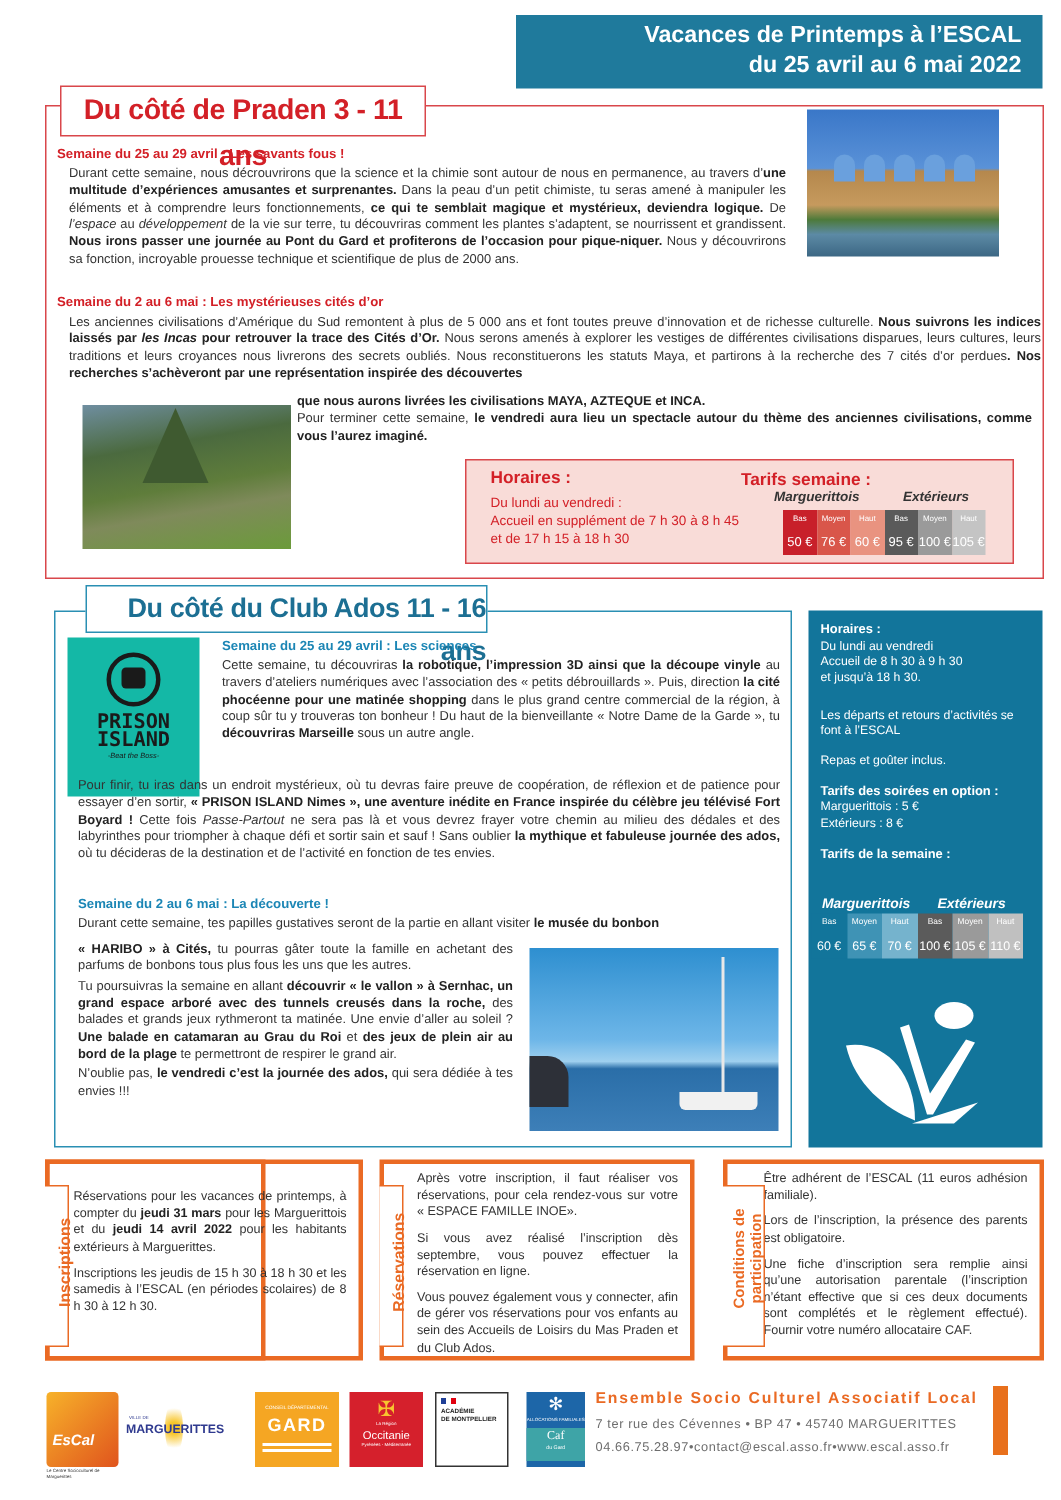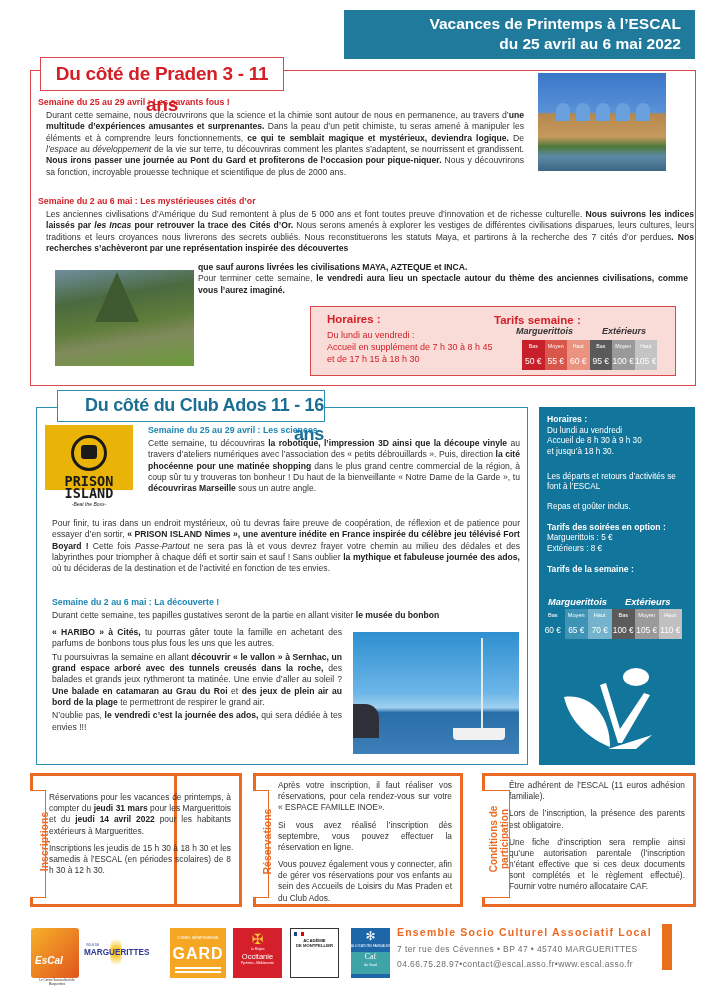--- a/index.html
+++ b/index.html
@@ -29,21 +29,21 @@
   .grp-label { position: absolute; font-weight: bold; font-style: italic; color: #333; font-size: 9px; }
   .ptable { position: absolute; display: flex; }
   .pcell { width: 22.5px; height: 30px; text-align: center; color: #fff; }
   .pcell .lv { font-size: 5.3px; height: 13px; line-height: 13px; }
   .pcell .pv { font-size: 8.6px; height: 17px; line-height: 16px; }
 
   
   .ados { position: absolute; left: 36px; top: 407px; width: 492px; height: 358px; border: 1.5px solid #2a8fb3; }
   .ados-title { position: absolute; left: 57px; top: 390px; width: 268px; height: 32px; background: #fff; border: 1.5px solid #2a8fb3; color: #1c6f93; font-weight: bold; font-size: 18px; text-align: right; line-height: 29px; letter-spacing: -0.3px; }
   .blue-h { color: #1c86b5; font-weight: bold; font-size: 8.8px; }
-  .prison { position: absolute; left: 45px; top: 425px; width: 88px; height: 65px; background: #eab308; color: #1a1a1a; text-align: center; }
+  .prison { position: absolute; left: 45px; top: 425px; width: 88px; height: 106px; background: #14b8a6; color: #1a1a1a; text-align: center; }
   .prison .circ { position: absolute; left: 26px; top: 10px; width: 36px; height: 36px; border: 3px solid #1a1a1a; border-radius: 50%; }
   .prison .fist { position: absolute; left: 36px; top: 20px; width: 16px; height: 14px; background: #1a1a1a; border-radius: 3px; }
   .prison .nm { position: absolute; left: 0; width: 88px; font-family: "DejaVu Sans Mono", monospace; font-weight: bold; font-size: 13.5px; line-height: 13px; }
   .prison .tag { position: absolute; left: 0; top: 76px; width: 88px; font-size: 5px; font-style: italic; }
   .a1-h { position: absolute; left: 148px; top: 425px; }
   .a1-text { position: absolute; left: 148px; top: 438px; width: 372px; text-align: justify; }
   .a1-text2 { position: absolute; left: 52px; top: 518px; width: 468px; text-align: justify; }
   .a2-h { position: absolute; left: 52px; top: 597px; }
   .a2-text { position: absolute; left: 52px; top: 610px; width: 468px; text-align: justify; }
   .a2-col { position: absolute; left: 52px; top: 627px; width: 290px; text-align: justify; }
@@ -61,21 +61,21 @@
   .bcell .lv { font-size: 5.6px; height: 13px; line-height: 13px; }
   .bcell .pv { font-size: 8.3px; height: 17px; line-height: 16px; }
   .escal-fig { position: absolute; left: 560px; top: 665px; width: 110px; height: 90px; }
 
   
   .obox { position: absolute; top: 773px; height: 134px; border: 3px solid #ea6a24; }
   .obox-inner { position: absolute; left: 22px; top: 12px; right: 8px; text-align: justify; font-size: 8.4px; line-height: 1.33; }
   .obox-inner p { margin-bottom: 6px; }
   .vtab { position: absolute; left: -3px; top: 14px; width: 16px; height: 108px; background: #fff; border: 1px solid #ea6a24; border-left: none; }
   .vlabel { position: absolute; color: #ea6a24; font-weight: bold; font-size: 10.5px; transform: rotate(-90deg); transform-origin: center; white-space: nowrap; text-align: center; line-height: 11px; }
-  .lg { position: absolute; top: 928px; text-align: center; }
+  .lg { position: absolute; top: 928px; }
   .addr { position: absolute; left: 397px; top: 926px; width: 272px; }
   .addr .l1 { color: #ea6a24; font-weight: bold; font-size: 10.5px; letter-spacing: 1.2px; }
   .addr .l2, .addr .l3 { color: #6d6d6d; font-size: 8.5px; letter-spacing: 0.4px; margin-top: 4px; }
   .obar { position: absolute; left: 662px; top: 924px; width: 10px; height: 46px; background: #e8701c; }
 </style>
 </head>
 <body>
 
 <div class="banner">
   <div>Vacances de Printemps à l’ESCAL</div>
@@ -91,21 +91,21 @@
 <div class="pont">
   <div class="arch" style="left:18px"></div>
     <div class="arch" style="left:38px"></div>
     <div class="arch" style="left:58px"></div>
     <div class="arch" style="left:78px"></div>
     <div class="arch" style="left:98px"></div>
 </div>
 
 <div class="red-h p2-h">Semaine du 2 au 6 mai : Les mystérieuses cités d’or</div>
 <div class="p2-text rich"><span>Les  anciennes civilisations d’Amérique du Sud remontent à plus de 5 000 ans et font toutes preuve d’innovation et de richesse culturelle. </span><span style="font-weight: bold; color: rgb(34, 34, 34);">Nous suivrons les indices laissés par </span><span style="font-weight: bold; color: rgb(34, 34, 34); font-style: italic;">les Incas</span><span style="font-weight: bold; color: rgb(34, 34, 34);"> pour retrouver la trace des Cités d’Or.</span><span> Nous serons amenés à explorer les vestiges de différentes civilisations disparues, leurs cultures, leurs traditions et leurs croyances nous livrerons des secrets oubliés. Nous reconstituerons les statuts Maya, et partirons à la recherche des 7 cités d’or perdues</span><span style="font-weight: bold; color: rgb(34, 34, 34);">.  Nos recherches s’achèveront par une représentation inspirée des découvertes</span></div>
-<div class="p2-text2 rich"><span style="font-weight: bold; color: rgb(34, 34, 34);">que sauf aurons livrées les civilisations MAYA, AZTEQUE et INCA.</span><br><span>Pour terminer cette semaine, </span><span style="font-weight: bold; color: rgb(34, 34, 34);">le vendredi aura lieu un spectacle autour du thème des anciennes civilisations, comme vous l’aurez imaginé.</span></div>
+<div class="p2-text2 rich"><span style="font-weight: bold; color: rgb(34, 34, 34);">que nous aurons livrées les civilisations MAYA, AZTEQUE et INCA.</span><br><span>Pour terminer cette semaine, </span><span style="font-weight: bold; color: rgb(34, 34, 34);">le vendredi aura lieu un spectacle autour du thème des anciennes civilisations, comme vous l’aurez imaginé.</span></div>
 
 <div class="machu">
     <div class="peak"></div>
   </div>
 
 <div class="infobox">
   <div class="ib-h" style="left:16px;top:5px;">Horaires :</div>
   <div class="ib-text">
     <div>Du lundi au vendredi :</div>
     <div>Accueil en supplément de 7 h 30 à 8 h 45</div>
@@ -114,21 +114,21 @@
   <div class="ib-h" style="left:183px;top:6px;">Tarifs semaine :</div>
   <div class="grp-label" style="left:205px;top:19px;">Marguerittois</div>
   <div class="grp-label" style="left:291px;top:19px;">Extérieurs</div>
   <div class="ptable" id="praden-ptable" style="left:211px;top:33px;">
       <div class="pcell" style="background: rgb(200, 32, 42);">
         <div class="lv">Bas</div>
         <div class="pv">50 €</div>
       </div>
       <div class="pcell" style="background: rgb(217, 86, 74);">
         <div class="lv">Moyen</div>
-        <div class="pv">55 €</div>
+        <div class="pv">76 €</div>
       </div>
       <div class="pcell" style="background: rgb(233, 147, 128);">
         <div class="lv">Haut</div>
         <div class="pv">60 €</div>
       </div>
       <div class="pcell" style="background: rgb(90, 90, 90);">
         <div class="lv">Bas</div>
         <div class="pv">95 €</div>
       </div>
       <div class="pcell" style="background: rgb(154, 154, 154);">
@@ -263,21 +263,21 @@
   <div style="position:absolute;left:4px;top:26px;color:#fff;font-size:10px;font-style:italic;font-weight:bold;">EsCal</div>
   <div style="position:absolute;left:0;top:51px;width:52px;font-size:3px;color:#333;">Le Centre Socioculturel de Marguerittes</div>
 </div>
 <div class="lg" style="left:86px;width:58px;height:50px;">
   <div style="position:absolute;left:24px;top:6px;width:12px;height:36px;border-radius:50%;background:radial-gradient(circle,#f8c62c 20%,transparent 70%);"></div>
   <div style="position:absolute;left:0;top:16px;font-size:3px;color:#2f3a8f;">VILLE DE</div>
   <div style="position:absolute;left:-2px;top:20px;font-size:8.2px;font-weight:bold;color:#2f3a8f;">MARGUERITTES</div>
 </div>
 <div class="lg" style="left:170px;width:56px;height:50px;background:#f5a623;color:#fff;text-align:center;">
   <div style="font-size:3.2px;margin-top:8px;">CONSEIL DÉPARTEMENTAL</div>
-  <div style="font-size:16px;font-weight:bold;margin-top:3px;letter-spacing:1px;">GARD</div>
+  <div style="font-size:12px;font-weight:bold;margin-top:3px;letter-spacing:1px;">GARD</div>
   <div style="margin:3px 5px 0;height:6px;border-top:2px solid #fff;border-bottom:2px solid #fff;"></div>
 </div>
 <div class="lg" style="left:233px;width:49px;height:50px;background:#d5202c;color:#fff;text-align:center;">
   <div style="font-size:14px;color:#f7c52f;line-height:18px;margin-top:2px;">✠</div>
   <div style="font-size:3px;">La Région</div>
   <div style="font-size:7.5px;">Occitanie</div>
   <div style="font-size:3px;">Pyrénées - Méditerranée</div>
 </div>
 <div class="lg" style="left:290px;width:49px;height:50px;border:1px solid #333;padding:3px;">
   <div style="width:10px;height:4px;background:linear-gradient(90deg,#1f3f96 33%,#fff 33%,#fff 66%,#e1000f 66%);"></div>

